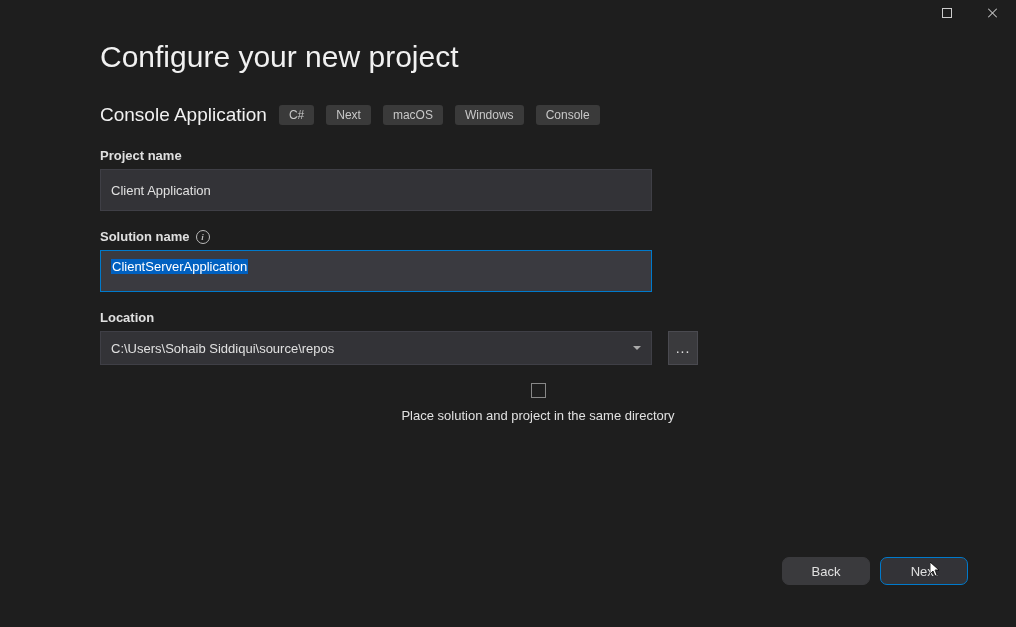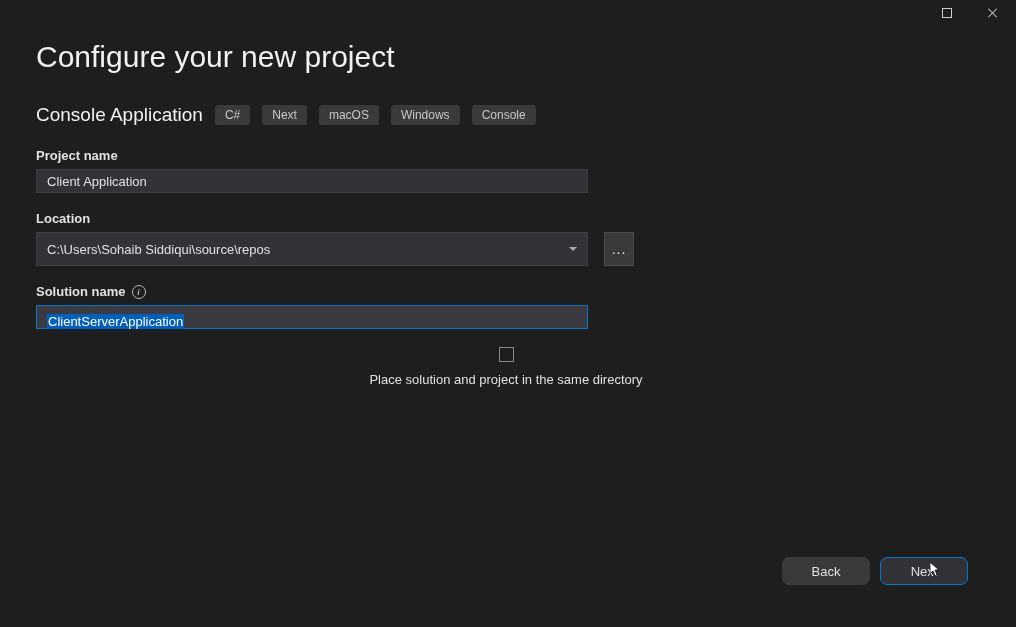--- a/index.html
+++ b/index.html
@@ -50,21 +50,22 @@
       left: 5px;
       top: 0;
       width: 1px;
       height: 12px;
       background: #cccccc;
     }
     .titlebar-close::before { transform: rotate(45deg); }
     .titlebar-close::after { transform: rotate(-45deg); }
 
     .content {
-      padding: 40px 40px 0 36px;
+      padding: 40px 40px 0 52px;
+      margin-left: 48px;
     }
     .page-title {
       font-size: 30px;
       font-weight: 400;
       color: #f1f1f1;
       margin-bottom: 30px;
     }
     .template-row {
       display: flex;
       align-items: center;
@@ -100,21 +101,21 @@
       display: inline-flex;
       align-items: center;
       justify-content: center;
       font-size: 9px;
       font-style: italic;
       font-family: serif;
       color: #bbbbbb;
     }
     .text-input {
       width: 552px;
-      height: 24px;
+      height: 42px;
       background: #333337;
       border: 1px solid #3f3f46;
       color: #e0e0e0;
       padding: 0 10px;
       font-size: 13px;
       font-family: inherit;
       outline: none;
     }
     .text-input.focused {
       border: 1px solid #007acc;
@@ -250,44 +251,44 @@
     <span class="tag">C#</span>
     <span class="tag">Next</span>
     <span class="tag">macOS</span>
     <span class="tag">Windows</span>
     <span class="tag">Console</span>
   </div>
 
   <div class="field-group">
     <div class="field-label">Project name</div>
     <input type="text" class="text-input" value="Client Application" style="">
+  </div>
+
+  <div class="field-group">
+    <div class="field-label">
+      <span>Solution name</span>
+      <span class="info-icon">i</span>
+    </div>
+    <div class="solution-input-wrapper">
+      <input type="text" class="text-input focused" style="color: transparent;" value="ClientServerApplication">
+      <span class="selection-highlight">ClientServerApplication</span>
+    </div>
   </div>
 
   <div class="field-group">
     <div class="field-label">Location</div>
     <div class="location-row">
       <div class="location-select">
         <span>C:\Users\Sohaib Siddiqui\source\repos</span>
         <span class="dropdown-arrow"></span>
       </div>
       <div class="browse-btn">...</div>
     </div>
   </div>
 
-  <div class="field-group">
-    <div class="field-label">
-      <span>Solution name</span>
-      <span class="info-icon">i</span>
-    </div>
-    <div class="solution-input-wrapper">
-      <input type="text" class="text-input focused" style="color: transparent;" value="ClientServerApplication">
-      <span class="selection-highlight">ClientServerApplication</span>
-    </div>
-  </div>
-
   <div class="checkbox-row">
     <div class="checkbox"></div>
     <span class="checkbox-label">Place solution and project in the same directory</span>
   </div>
 </div>
 
 <div class="footer">
   <button class="btn btn-back">Back</button>
   <button class="btn btn-next">Next</button>
 </div>

